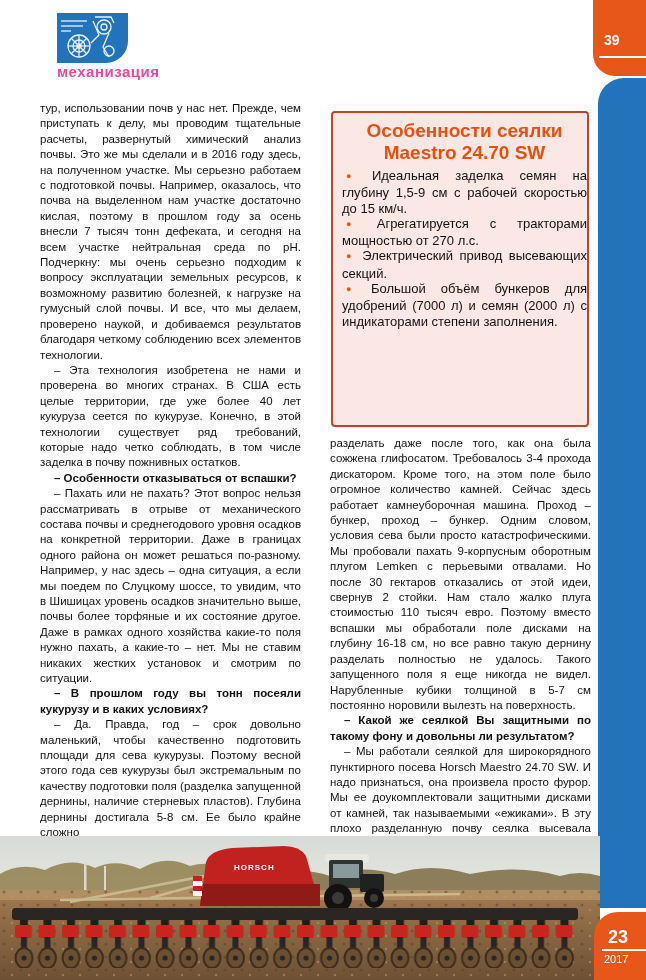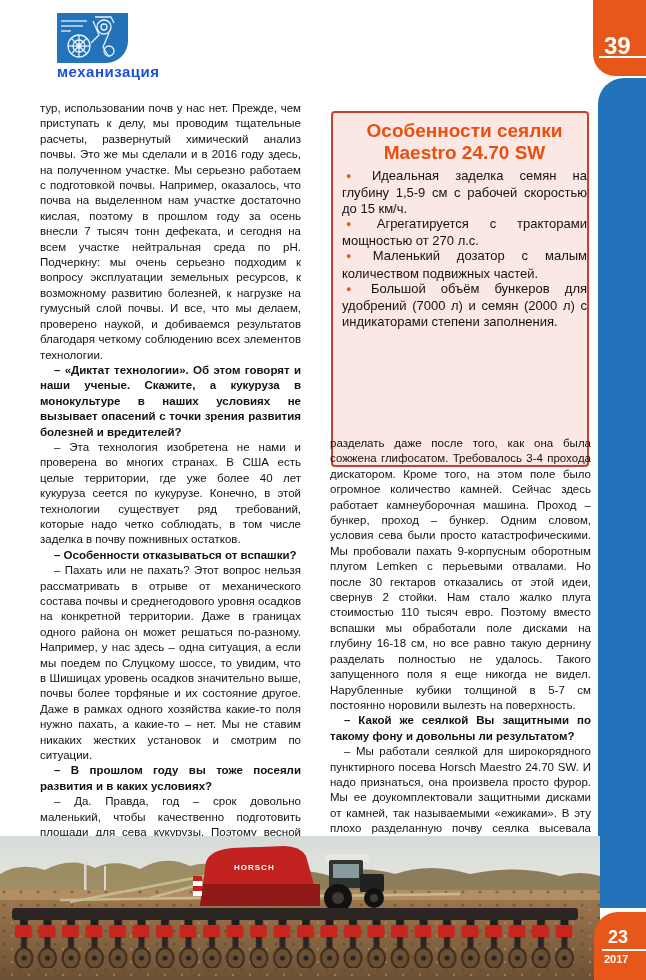--- a/index.html
+++ b/index.html
@@ -9,60 +9,60 @@
     font-family:"Liberation Sans", sans-serif; overflow:hidden;
   }
 
   
   .logo-box {
     position:absolute; left:57px; top:13px; width:71px; height:50px;
     background:#2273B9; border-radius:0 0 22px 0;
   }
   .section-label {
     position:absolute; left:57px; top:63px;
-    color:#1d4ed8; font-weight:bold; font-size:15px; letter-spacing:.5px;
+    color:#ec4899; font-weight:bold; font-size:15px; letter-spacing:.5px;
   }
 
   
   .tab-top {
     position:absolute; left:593px; top:0; width:53px; height:76px;
     background:#E8571A; border-radius:0 0 0 22px;
   }
   .tab-top .num {
-    position:absolute; left:11px; top:32px; color:#fff; font-weight:bold; font-size:24px;
+    position:absolute; left:11px; top:32px; color:#fff; font-weight:bold; font-size:14px;
   }
   .tab-top .rule { position:absolute; left:6px; top:56px; width:47px; height:2px; background:#fff; }
 
   .side-strip {
     position:absolute; left:598px; top:78px; width:48px; height:830px;
     background:#2273B9; border-radius:26px 0 0 0;
   }
 
   .tab-bottom {
     position:absolute; left:594px; top:912px; width:52px; height:68px;
     background:#E8571A; border-radius:24px 0 0 0;
   }
   .tab-bottom .num { position:absolute; left:14px; top:15px; color:#fff; font-weight:bold; font-size:18px; }
   .tab-bottom .rule { position:absolute; left:8px; top:37px; width:44px; height:2px; background:#fff; }
-  .tab-bottom .year { position:absolute; left:10px; top:41px; color:#fff; font-weight:bold; font-size:11px; }
+  .tab-bottom .year { position:absolute; left:10px; top:41px; color:#fff; font-weight:normal; font-size:11px; }
 
   
   .col {
     position:absolute; width:261px; font-size:11.5px; line-height:15.4px;
     color:#121212; text-align:justify;
   }
   .col-left  { left:40px;  top:101px; }
   .col-right { left:330px; top:436px; }
   .col p { margin:0; }
   .para-indent { text-indent:14px; }
   .para-bold { font-weight:bold; }
 
   
   .feature-box {
-    position:absolute; left:331px; top:111px; width:258px; height:356px;
+    position:absolute; left:331px; top:111px; width:258px; height:316px;
     background:#FBE7E3; border:2px solid #C4432C; border-radius:4px;
     padding:7px 0 4px 9px; overflow:hidden;
   }
   .feature-box .title {
     text-align:center; color:#E8500F; font-weight:bold; font-size:19px; line-height:22px;
     margin-bottom:4px;
   }
   .feature-box ul { list-style:none; }
   .feature-box li {
     font-size:13px; line-height:15.3px; color:#121212; text-align:justify;
@@ -107,48 +107,47 @@
     <span class="num">39</span>
     <span class="rule"></span>
   </div>
 
   <div class="side-strip"></div>
 
   <div class="col col-left">
 
       <p>тур, использовании почв у нас нет. Прежде, чем приступать к делу, мы проводим тщательные расчеты, развернутый химический анализ почвы. Это же мы сделали и в 2016 году здесь, на полученном участке. Мы серьезно работаем с подготовкой почвы. Например, оказалось, что почва на выделенном нам участке достаточно кислая, поэтому в прошлом году за осень внесли 7 тысяч тонн дефеката, и сегодня на всем участке нейтральная среда по pH. Подчеркну: мы очень серьезно подходим к вопросу эксплуатации земельных ресурсов, к возможному развитию болезней, к нагрузке на гумусный слой почвы. И все, что мы делаем, проверено наукой, и добиваемся результатов благодаря четкому соблюдению всех элементов технологии.</p>
 
-      <p class="para-bold para-indent">– «Диктат технологии». Об этом говорят и наши ученые. Скажите, а кукуруза в монокультуре в наших условиях не вызывает опасений с точки зрения развития болезней и вредителей?</p>
 
       <p class="para-indent">– Эта технология изобретена не нами и проверена во многих странах. В США есть целые территории, где уже более 40 лет кукуруза сеется по кукурузе. Конечно, в этой технологии существует ряд требований, которые надо четко соблюдать, в том числе заделка в почву пожнивных остатков.</p>
 
       <p class="para-bold para-indent">– Особенности отказываться от вспашки?</p>
 
       <p class="para-indent">– Пахать или не пахать? Этот вопрос нельзя рассматривать в отрыве от механического состава почвы и среднегодового уровня осадков на конкретной территории. Даже в границах одного района он может решаться по-разному. Например, у нас здесь – одна ситуация, а если мы поедем по Слуцкому шоссе, то увидим, что в Шишицах уровень осадков значительно выше, почвы более торфяные и их состояние другое. Даже в рамках одного хозяйства какие-то поля нужно пахать, а какие-то – нет. Мы не ставим никаких жестких установок и смотрим по ситуации.</p>
 
-      <p class="para-bold para-indent">– В прошлом году вы тоже посеяли развития и в каких условиях?</p>
+      <p class="para-bold para-indent">– В прошлом году вы тонн посеяли кукурузу и в каких условиях?</p>
 
       <p class="para-indent">– Да. Правда, год – срок довольно маленький, чтобы качественно подготовить площади для сева кукурузы. Поэтому весной этого года сев кукурузы был экстремальным по качеству подготовки поля (разделка запущенной дернины, наличие стерневых пластов). Глубина дернины достигала 5-8 см. Ее было крайне сложно</p>
     </div>
 
   <div class="feature-box">
     <div class="title">
       <div>Особенности сеялки</div>
       <div>Maestro 24.70 SW</div>
     </div>
     <ul>
 
         <li>Идеальная заделка семян на глубину 1,5-9 см с рабочей скоростью до 15 км/ч.</li>
 
 
 
         <li>Агрегатируется с тракторами мощностью от 270 л.с.</li>
 
-
-        <li>Маленький дозатор с малым количеством подвижных частей.</li>
+        <li>Электрический привод высевающих секций.</li>
+
 
         <li>Большой объём бункеров для удобрений (7000 л) и семян (2000 л) с индикаторами степени заполнения.</li>
       </ul>
   </div>
 
   <div class="col col-right">
 
       <p>разделать даже после того, как она была сожжена глифосатом. Требовалось 3-4 прохода дискатором. Кроме того, на этом поле было огромное количество камней. Сейчас здесь работает камнеуборочная машина. Проход – бункер, проход – бункер. Одним словом, условия сева были просто катастрофическими. Мы пробовали пахать 9-корпусным оборотным плугом Lemken с перьевыми отвалами. Но после 30 гектаров отказались от этой идеи, свернув 2 стойки. Нам стало жалко плуга стоимостью 110 тысяч евро. Поэтому вместо вспашки мы обработали поле дисками на глубину 16-18 см, но все равно такую дернину разделать полностью не удалось. Такого запущенного поля я еще никогда не видел. Нарубленные кубики толщиной в 5-7 см постоянно норовили вылезть на поверхность.</p>
 
       <p class="para-bold para-indent">– Какой же сеялкой Вы защитными по такому фону и довольны ли результатом?</p>

